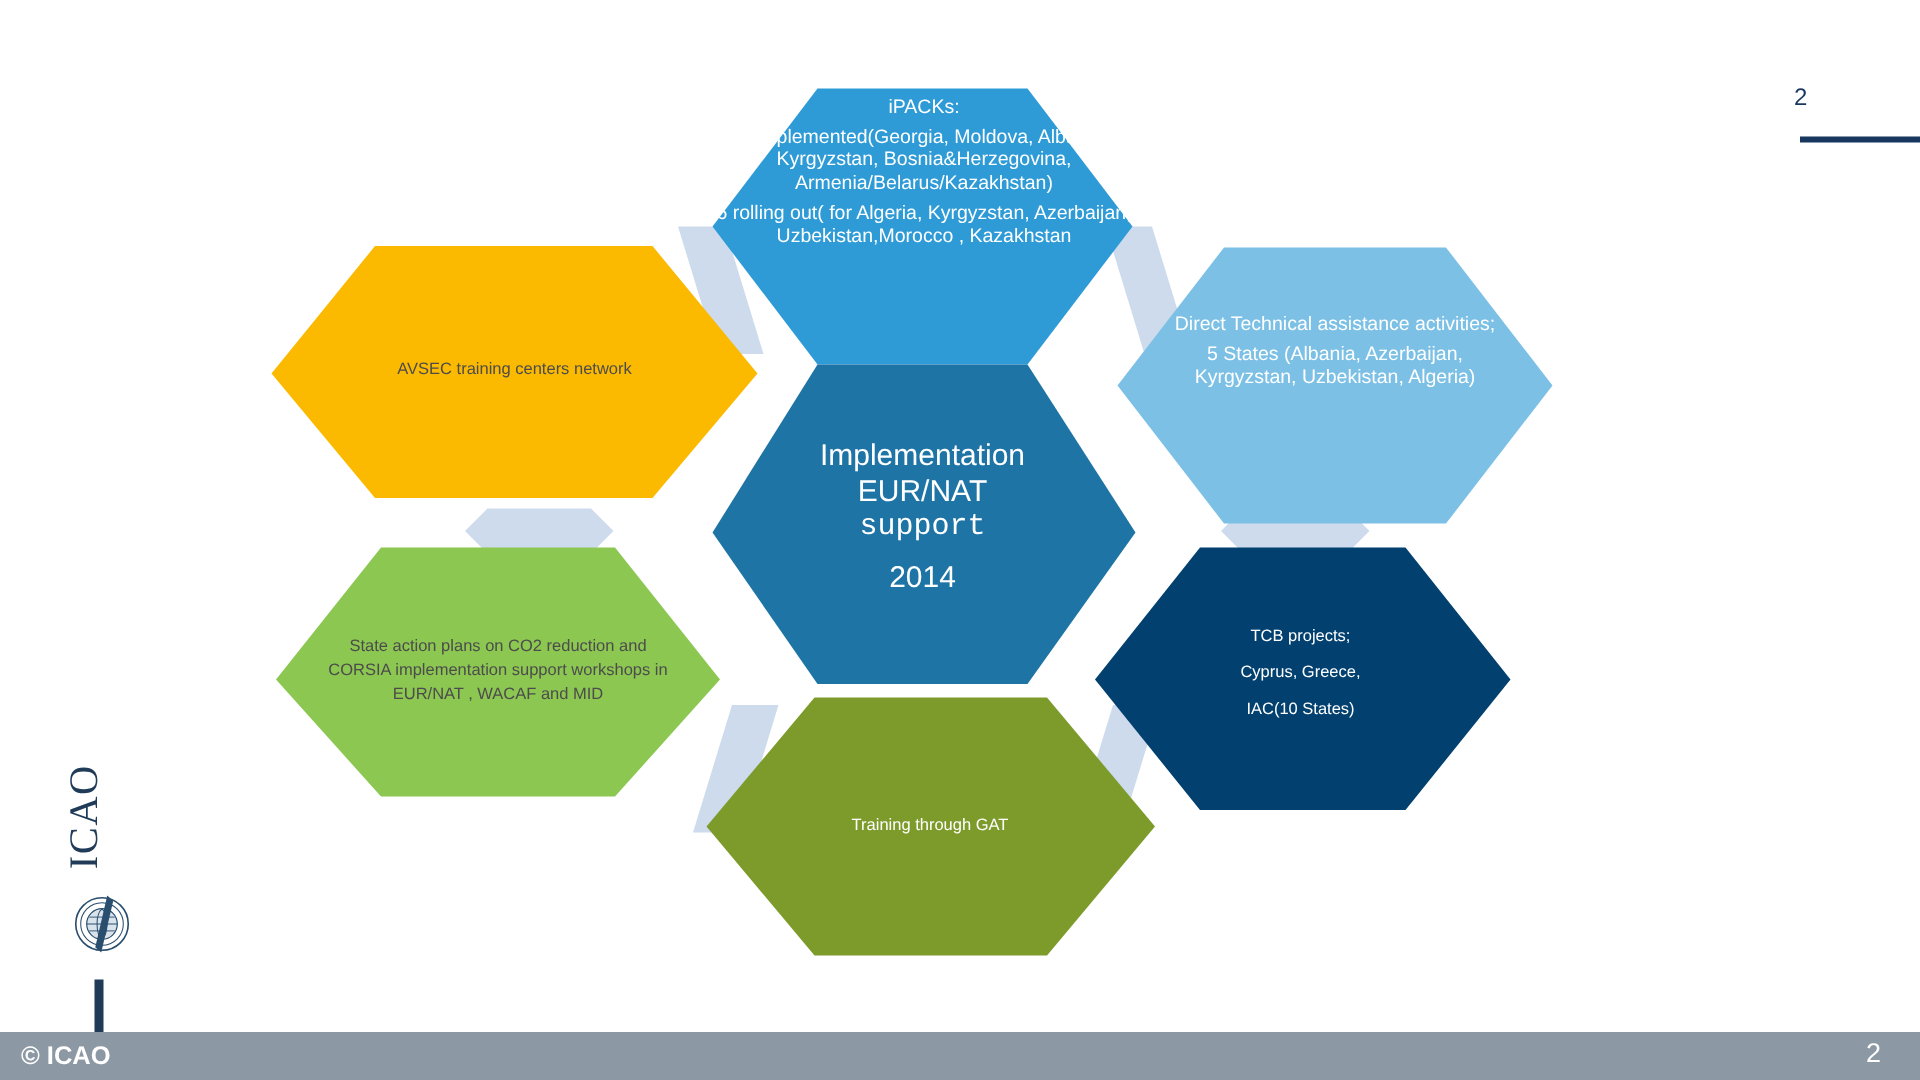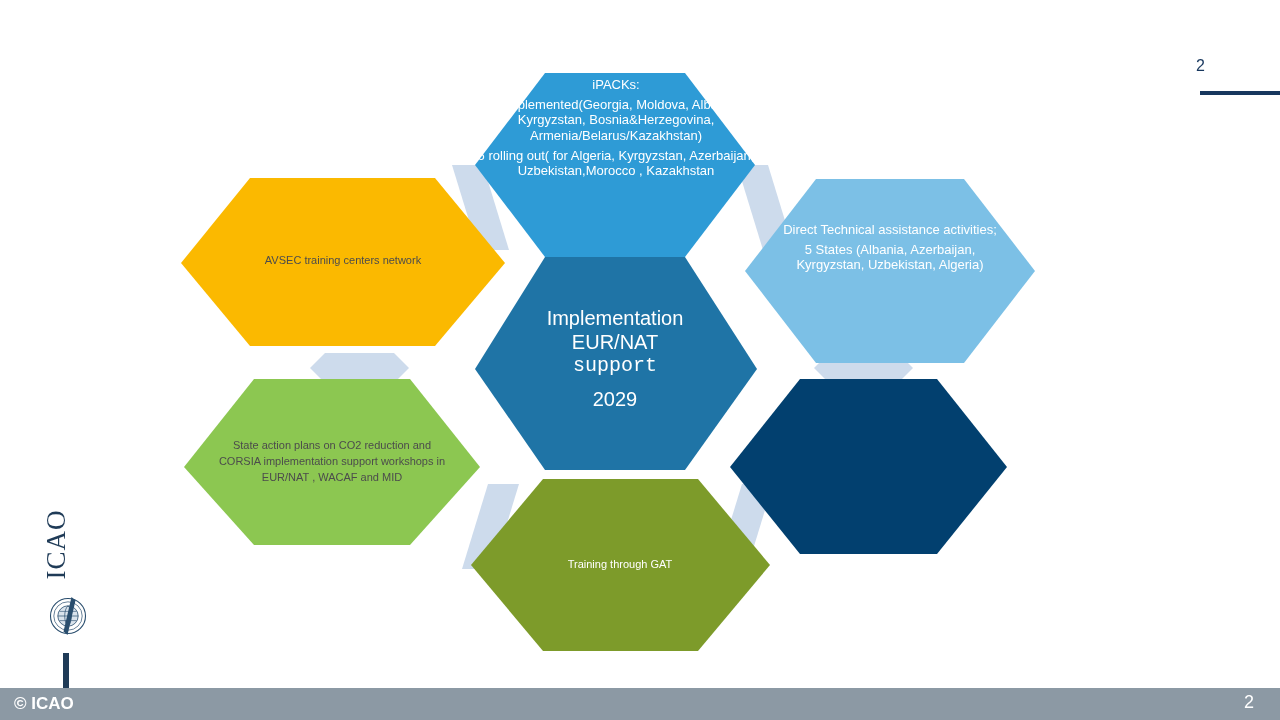--- a/index.html
+++ b/index.html
@@ -104,21 +104,21 @@
     right: 26px;
     top: 692px;
     font-size: 18px;
     color: #ffffff;
   }
 
   
   #hex-diagram {
     position: absolute;
     left: 0;
-    top: 14px;
+    top: 0;
     width: 1280px;
     height: 688px;
   }
   #hex-diagram svg {
     display: block;
   }
   .hex-label {
     position: absolute;
     text-align: center;
     line-height: 1.17;
@@ -161,38 +161,43 @@
       <p>iPACKs:</p>
       <p>6 implemented(Georgia, Moldova, Albania, Kyrgyzstan, Bosnia&amp;Herzegovina, Armenia/Belarus/Kazakhstan)</p>
       <p>6 rolling out( for Algeria, Kyrgyzstan, Azerbaijan, Uzbekistan,Morocco , Kazakhstan</p>
     </div>
 
     <div class="hex-label" style="left:770px; top:208px; width:240px; color:#FFFFFF; font-size:13px;">
       <p>Direct Technical assistance activities;</p>
       <p>5 States (Albania, Azerbaijan, Kyrgyzstan, Uzbekistan, Algeria)</p>
     </div>
 
+    <div class="hex-label" style="left:772px; top:415px; width:190px; color:#FFFFFF; font-size:11px; line-height:1.75;">
+      <p>TCB projects;</p>
+      <p>Cyprus, Greece,</p>
+      <p>IAC(10 States)</p>
+    </div>
 
     <div class="hex-label" style="left:505px; top:544px; width:230px; color:#FFFFFF; font-size:11px;">
       <p>Training through GAT</p>
     </div>
 
     <div class="hex-label" style="left:212px; top:424px; width:240px; color:#4C4C4C; font-size:11px; line-height:1.45;">
       <p>State action plans on CO2 reduction and CORSIA implementation  support workshops in EUR/NAT  , WACAF  and MID</p>
     </div>
 
     <div class="hex-label" style="left:223px; top:240px; width:240px; color:#4C4C4C; font-size:11px;">
       <p>AVSEC  training centers network</p>
     </div>
 
     <div class="hex-label" style="left:505px; top:293px; width:220px; color:#FFFFFF; font-size:20px; line-height:1.18;">
       <p style="margin:0;">Implementation</p>
       <p style="margin:0;">EUR/NAT</p>
       <p style="margin:0 0 10px 0;font-family:Liberation Mono, monospace;">support</p>
-      <p style="margin:0;">2029</p>
+      <p style="margin:0;">2014</p>
     </div>
   </div>
 
   <div id="page-number-block">
     <span class="num">2</span>
     <span class="rule"></span>
   </div>
 
   <div id="icao-logo">
     <span class="wordmark">ICAO</span>

